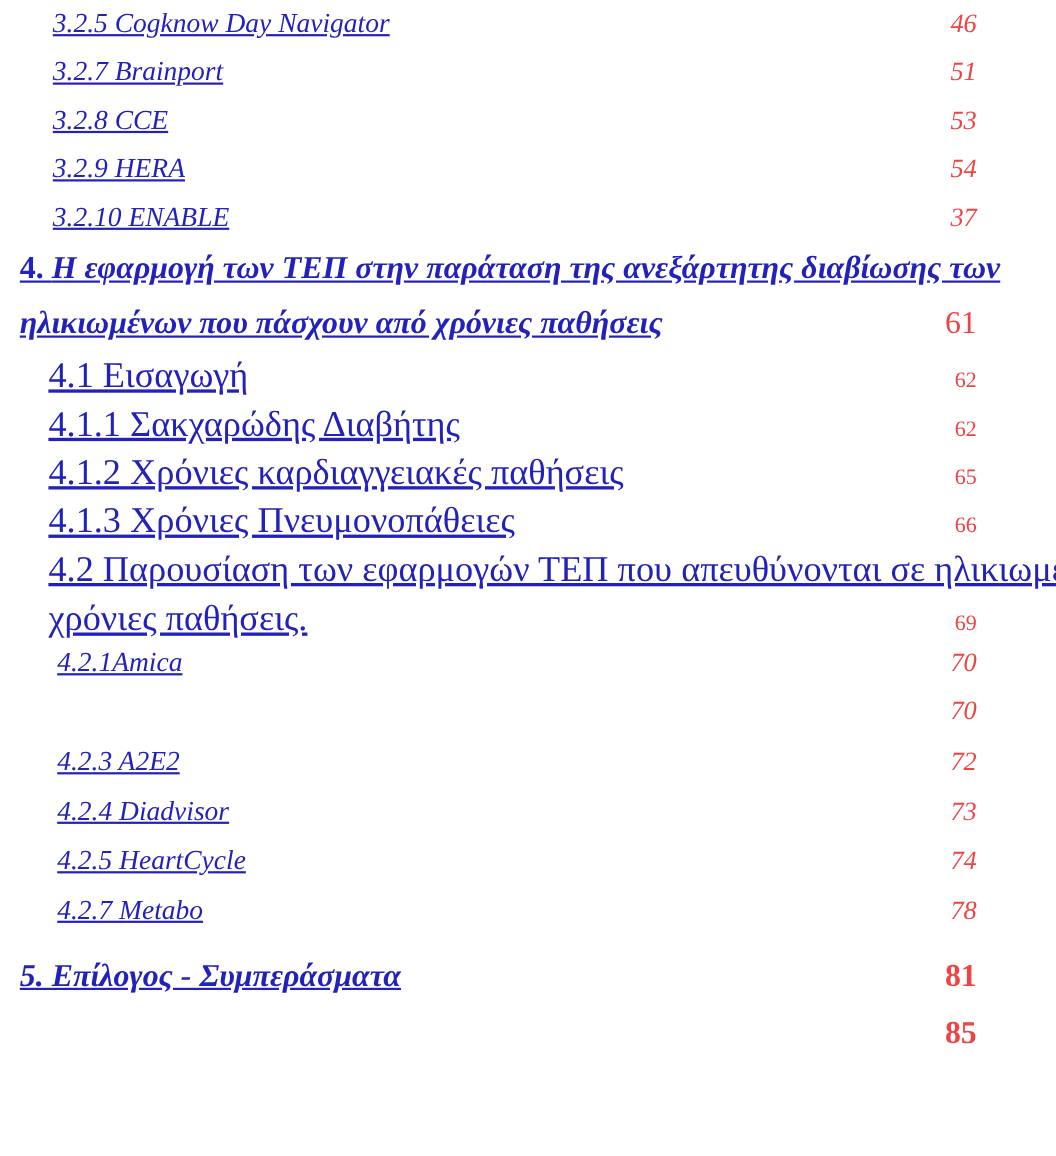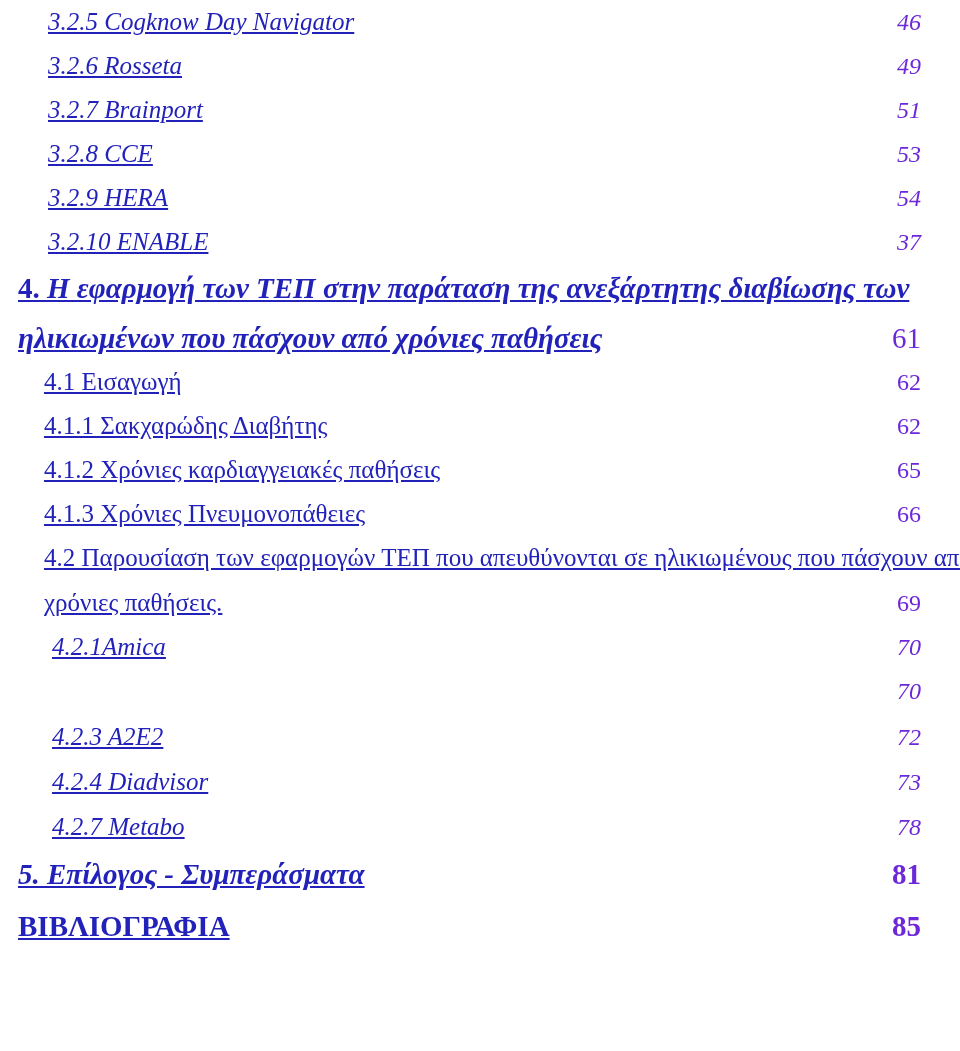--- a/index.html
+++ b/index.html
@@ -22,32 +22,32 @@
     height: 1051px;
     box-sizing: border-box;
     padding: 0;
   }
 
   .toc-row {
     display: flex;
     align-items: baseline;
     width: 100%;
     box-sizing: border-box;
-    padding-right: 39px;
+    padding-right: 72px;
   }
 
   .toc-title {
     color: #2222bb;
     text-decoration: underline;
     white-space: pre;
     flex: 0 1 auto;
   }
 
   .toc-page {
-    color: #6d28d9;
+    color: #ef4444;
     margin-left: auto;
     white-space: pre;
     flex: 0 0 auto;
     padding-left: 10px;
   }
 
   
   .lvl-sub3 {
     height: 44px;
     padding-left: 48px;
@@ -85,26 +85,26 @@
     font-weight: bold;
   }
 
   
   .lvl-sec {
     height: 44px;
     padding-left: 44px;
   }
   .lvl-sec .toc-title {
     font-style: normal;
-    font-size: 25px;
+    font-size: 33px;
     text-align: center;
   }
   .lvl-sec .toc-page {
     font-style: normal;
-    font-size: 24px;
+    font-size: 20px;
   }
 
   
   .lvl-sec.wrap-first {
     height: 45px;
   }
 
   
   .lvl-sub4 {
     height: 45px;
@@ -124,20 +124,21 @@
     height: 52px;
     padding-left: 18px;
   }
   .lvl-final .toc-title {
     font-weight: bold;
     font-size: 29px;
   }
   .lvl-final .toc-page {
     font-weight: bold;
     font-size: 29px;
+    margin-top: 12px;
   }
   .lvl-final.italic-title .toc-title {
     font-style: italic;
   }
   .lvl-final.upright-title .toc-title {
     font-style: normal;
   }
 
   .spacer-top { height: 8px; }
 </style>
@@ -146,24 +147,20 @@
 
 <div class="toc">
 
   <div class="spacer-top"></div>
 
   <div class="toc-row lvl-sub3">
     <span class="toc-title">3.2.5 Cogknow Day Navigator</span>
     <span class="toc-page">46</span>
   </div>
 
-  <div class="toc-row lvl-sub3">
-    <span class="toc-title">3.2.6 Rosseta</span>
-    <span class="toc-page">49</span>
-  </div>
 
   <div class="toc-row lvl-sub3">
     <span class="toc-title">3.2.7 Brainport</span>
     <span class="toc-page">51</span>
   </div>
 
   <div class="toc-row lvl-sub3">
     <span class="toc-title">3.2.8 CCE</span>
     <span class="toc-page">53</span>
   </div>
@@ -226,30 +223,33 @@
   <div class="toc-row lvl-sub4">
     <span class="toc-title">4.2.3 A2E2</span>
     <span class="toc-page">72</span>
   </div>
 
   <div class="toc-row lvl-sub4">
     <span class="toc-title">4.2.4 Diadvisor</span>
     <span class="toc-page">73</span>
   </div>
 
+  <div class="toc-row lvl-sub4">
+    <span class="toc-title">4.2.5 HeartCycle</span>
+    <span class="toc-page">74</span>
+  </div>
 
 
   <div class="toc-row lvl-sub4">
     <span class="toc-title">4.2.7 Metabo</span>
     <span class="toc-page">78</span>
   </div>
 
   <div class="toc-row lvl-final italic-title">
     <span class="toc-title">5. Επίλογος - Συμπεράσματα</span>
     <span class="toc-page">81</span>
   </div>
 
   <div class="toc-row lvl-final upright-title">
-    <span class="toc-title">ΒΙΒΛΙΟΓΡΑΦΙΑ</span>
     <span class="toc-page">85</span>
   </div>
 
 </div>
 
 </body></html>

